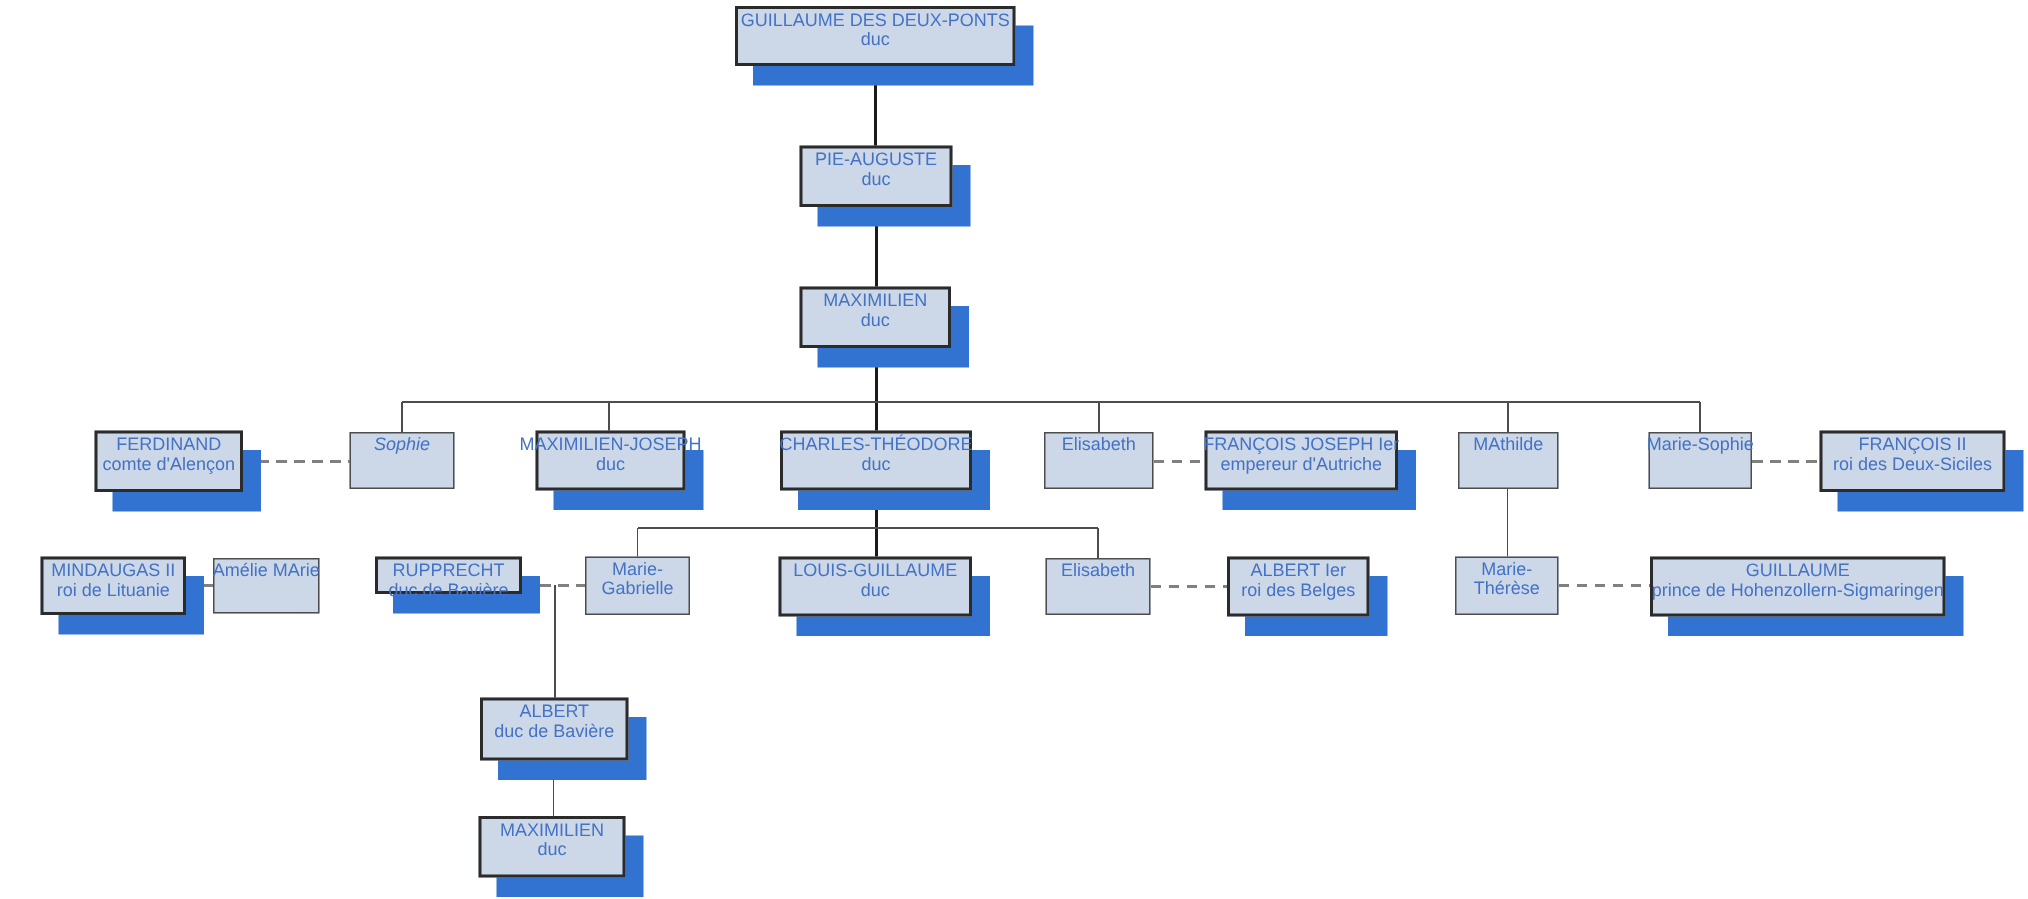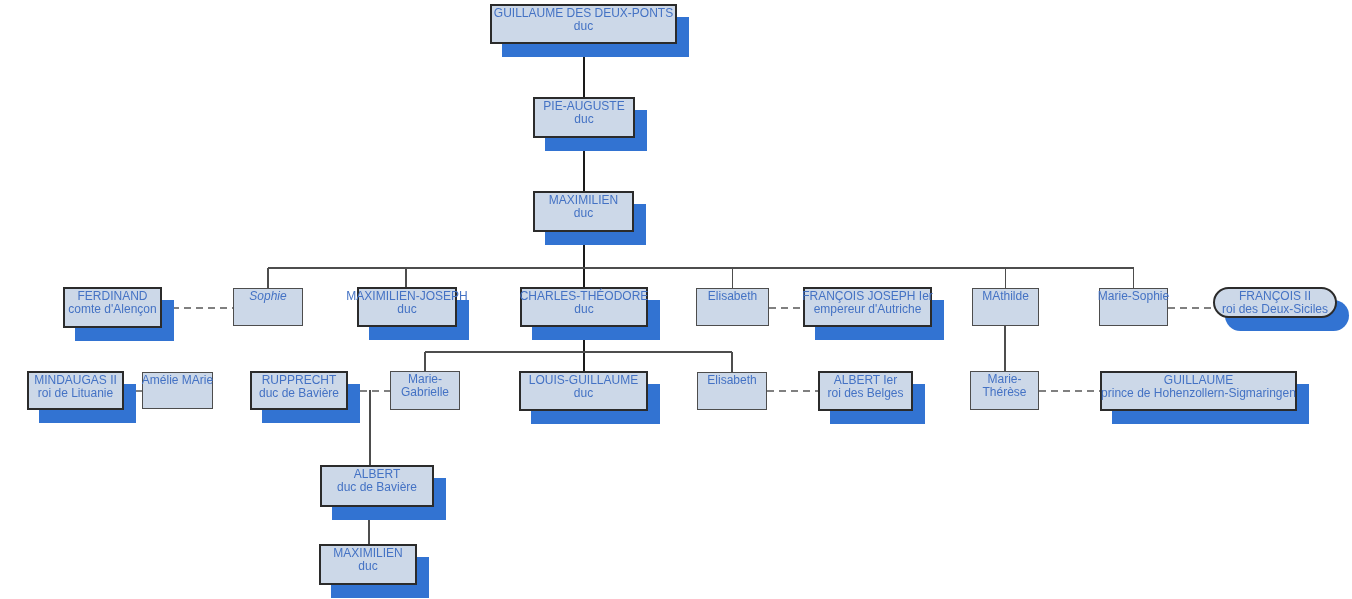--- a/index.html
+++ b/index.html
@@ -112,32 +112,32 @@
       <div class="node shadowed" style="left: 803px; top: 287px; width: 129px; height: 40px;">
         <span class="line1">FRANÇOIS JOSEPH Ier</span>
         <span class="line2">empereur d'Autriche</span>
       </div>
       <div class="node" style="left: 972px; top: 288px; width: 67px; height: 38px;">
         <span class="line1">MAthilde</span>
       </div>
       <div class="node" style="left: 1099px; top: 288px; width: 69px; height: 38px;">
         <span class="line1">Marie-Sophie</span>
       </div>
-      <div class="node shadowed" style="left: 1213px; top: 287px; width: 124px; height: 31px; border-radius: 18px;">
+      <div class="node shadowed" style="left: 1213px; top: 287px; width: 124px; height: 41px;">
         <span class="line1">FRANÇOIS II</span>
         <span class="line2">roi des Deux-Siciles</span>
       </div>
       <div class="node shadowed" style="left: 3px; top: 371px; width: 97px; height: 39px; margin-left: 24px;">
         <span class="line1">MINDAUGAS II</span>
         <span class="line2">roi de Lituanie</span>
       </div>
       <div class="node" style="left: 142px; top: 372px; width: 71px; height: 37px;">
         <span class="line1">Amélie MArie</span>
       </div>
-      <div class="node shadowed" style="left: 250px; top: 371px; width: 98px; height: 39px;">
+      <div class="node shadowed" style="left: 250px; top: 371px; width: 98px; height: 25px;">
         <span class="line1">RUPPRECHT</span>
         <span class="line2">duc de Bavière</span>
       </div>
       <div class="node" style="left: 390px; top: 371px; width: 70px; height: 39px;">
         <span class="line1">Marie-</span>
         <span class="line2">Gabrielle</span>
       </div>
       <div class="node shadowed" style="left: 519px; top: 371px; width: 129px; height: 40px;">
         <span class="line1">LOUIS-GUILLAUME</span>
         <span class="line2">duc</span>
@@ -150,21 +150,21 @@
         <span class="line2">roi des Belges</span>
       </div>
       <div class="node" style="left: 970px; top: 371px; width: 69px; height: 39px;">
         <span class="line1">Marie-</span>
         <span class="line2">Thérèse</span>
       </div>
       <div class="node shadowed" style="left: 1100px; top: 371px; width: 197px; height: 40px;">
         <span class="line1">GUILLAUME</span>
         <span class="line2">prince de Hohenzollern-Sigmaringen</span>
       </div>
-      <div class="node shadowed" style="left: 320px; top: 465px; width: 114px; height: 42px;">
+      <div class="node shadowed" style="left: 320px; top: 465px; width: 99px; height: 42px;">
         <span class="line1">ALBERT</span>
         <span class="line2">duc de Bavière</span>
       </div>
       <div class="node shadowed" style="left: 319px; top: 544px; width: 98px; height: 41px;">
         <span class="line1">MAXIMILIEN</span>
         <span class="line2">duc</span>
       </div>
     </div>
 </div>
 

